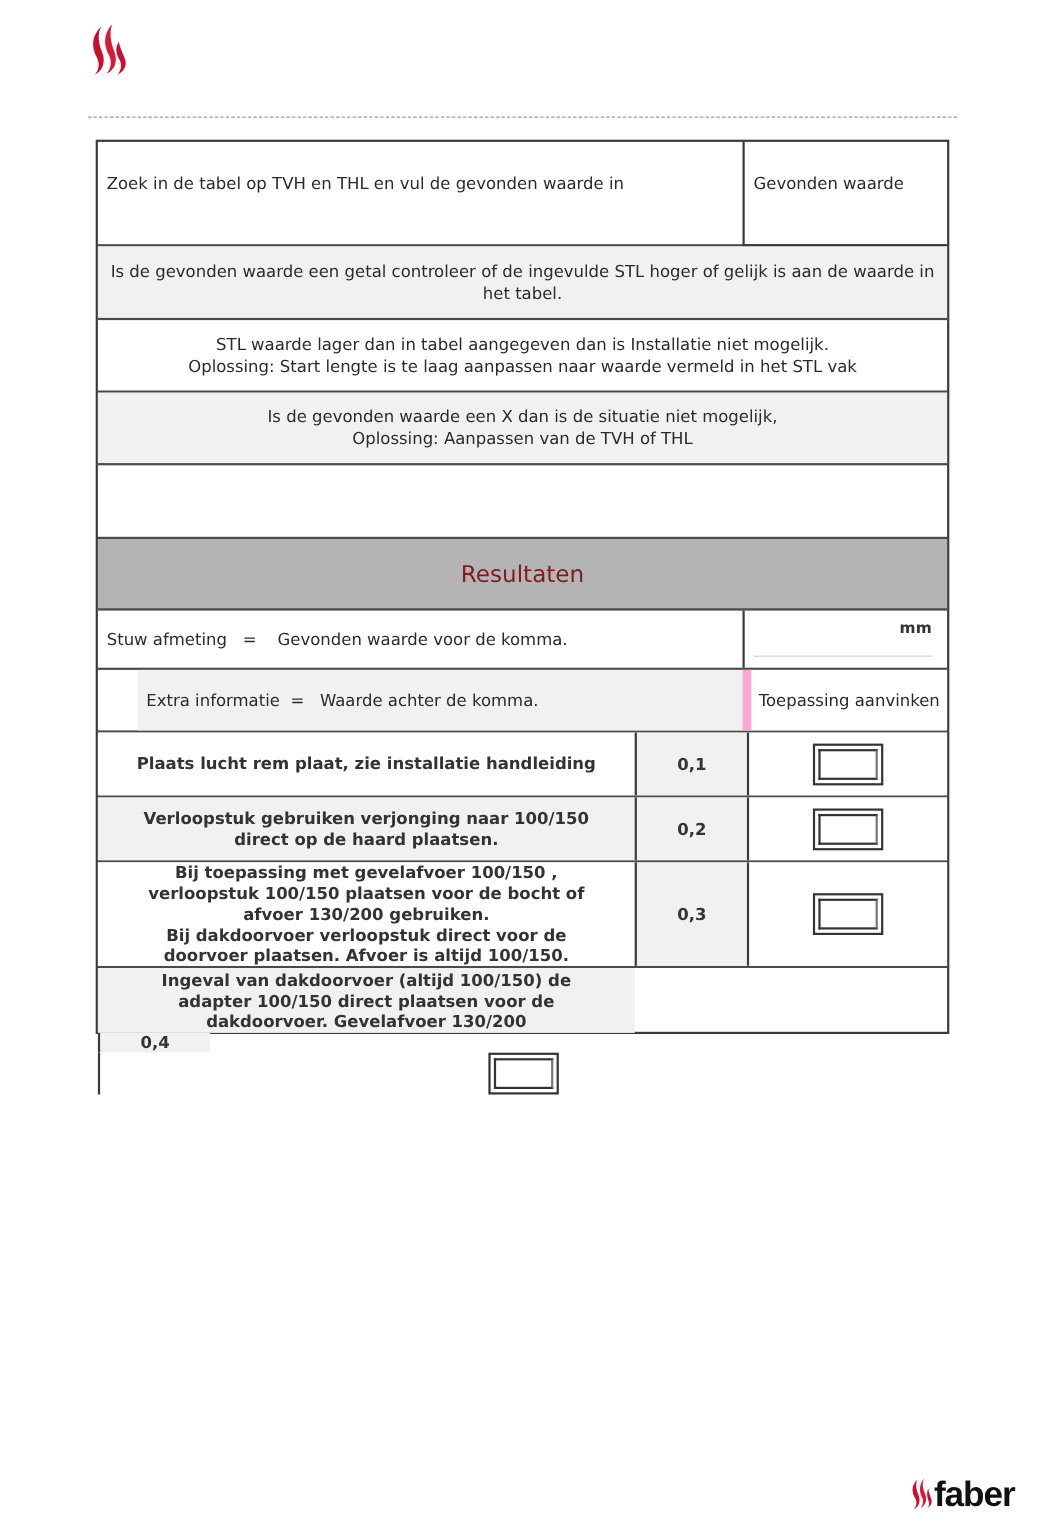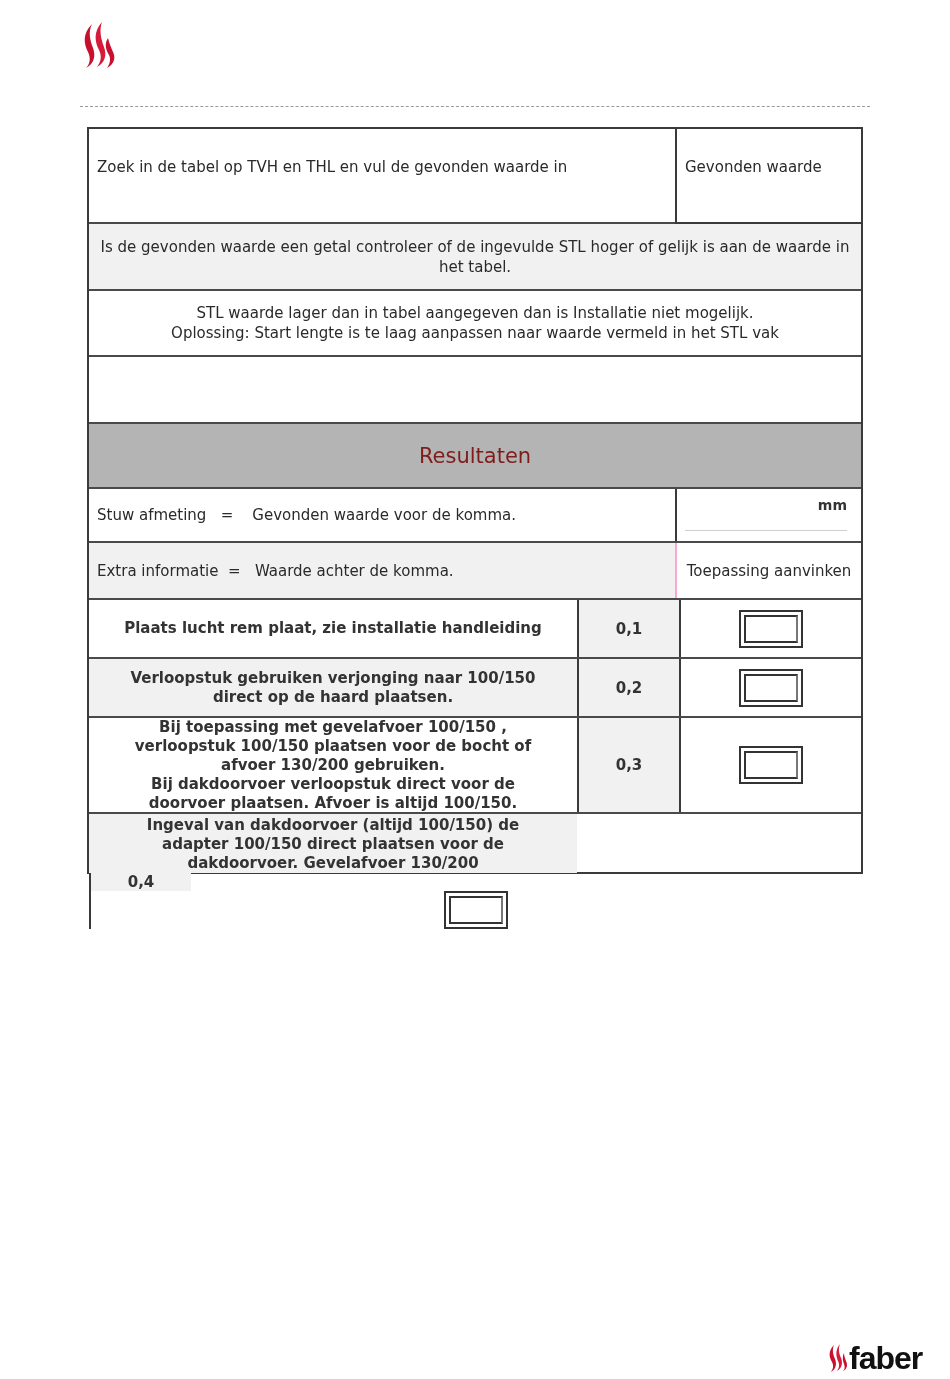--- a/index.html
+++ b/index.html
@@ -26,21 +26,21 @@
   .r5 { height: 67px; }
   .r6 { height: 65px; background: #b4b4b4; display: flex; align-items: center; justify-content: center; }
   .r6 span { font-size: 21px; color: #7f1d1d; }
   .r7 { height: 54px; display: flex; }
   .r7 .left { flex: 1; display: flex; align-items: center; padding-left: 8px; }
   .r7 .right { width: 186px; border-left: 2px solid #3a3a3a; box-sizing: border-box; position: relative; }
   .mm { position: absolute; right: 14px; top: 8px; font-size: 14px; font-weight: bold; color: #333; }
   .mm-line { position: absolute; left: 8px; right: 14px; top: 41px; border-top: 1px solid #cfcfcf; }
   .r8 { height: 57px; display: flex; }
   .r8 .left { flex: 1; display: flex; align-items: center; padding-left: 8px; background: #f1f1f1; }
-  .r8 .right { width: 186px; border-left: 2px solid #f9a8d4; box-sizing: border-box;
+  .r8 .right { width: 186px; border-left: 8px solid #f9a8d4; box-sizing: border-box;
                display: flex; align-items: center; justify-content: center; background: #fff; }
   .opt { display: flex; box-sizing: border-box; border-bottom: 2px solid #4a4a4a; }
   .opt:last-child { border-bottom: none; }
   .opt .desc { width: 488px; box-sizing: border-box; display: flex; align-items: center;
                justify-content: center; text-align: center; padding: 0 24px;
                font-size: 15px; line-height: 19px; font-weight: bold; color: #333; }
   .opt .val { width: 102px; box-sizing: border-box; border-left: 2px solid #3a3a3a;
               display: flex; align-items: center; justify-content: center; background: #f1f1f1;
               font-size: 15px; font-weight: bold; color: #333; }
   .opt .chk { flex: 1; border-left: 2px solid #3a3a3a; display: flex; align-items: center; justify-content: center; background: #fff; }
@@ -85,37 +85,43 @@
     <span>Is de gevonden waarde een getal controleer of de ingevulde STL hoger of gelijk is aan de waarde in het tabel.</span>
   </div>
 
   <div class="row r3 txt center">
     <div>
       <div>STL waarde lager dan in tabel aangegeven dan is Installatie niet mogelijk.</div>
       <div>Oplossing: Start lengte is te laag aanpassen naar waarde vermeld in het STL vak</div>
     </div>
   </div>
 
+  <div class="row r4 gray txt center">
+    <div>
+      <div>Is de gevonden waarde een X dan is de situatie niet mogelijk,</div>
+      <div>Oplossing: Aanpassen van de TVH of THL</div>
+    </div>
+  </div>
 
   <div class="row r5"></div>
 
   <div class="row r6">
     <span>Resultaten</span>
   </div>
 
   <div class="row r7">
     <div class="left txt" style="white-space: pre;">Stuw afmeting   =    Gevonden waarde voor de komma.</div>
     <div class="right">
       <span class="mm">mm</span>
       <div class="mm-line"></div>
     </div>
   </div>
 
   <div class="row r8">
-    <div class="left txt" style="white-space: pre;">Extra informatie  =   Waarde achter de komma.</div>
+    <div class="left txt" style="white-space: pre; margin-left: 36px;">Extra informatie  =   Waarde achter de komma.</div>
     <div class="right txt">Toepassing aanvinken</div>
   </div>
 
   <div class="row" style="border-bottom:none;">
     <div class="opt o1">
       <div class="desc">Plaats lucht rem plaat, zie installatie handleiding</div>
       <div class="val">0,1</div>
       <div class="chk">
           <div class="checkbox"></div>
         </div>

